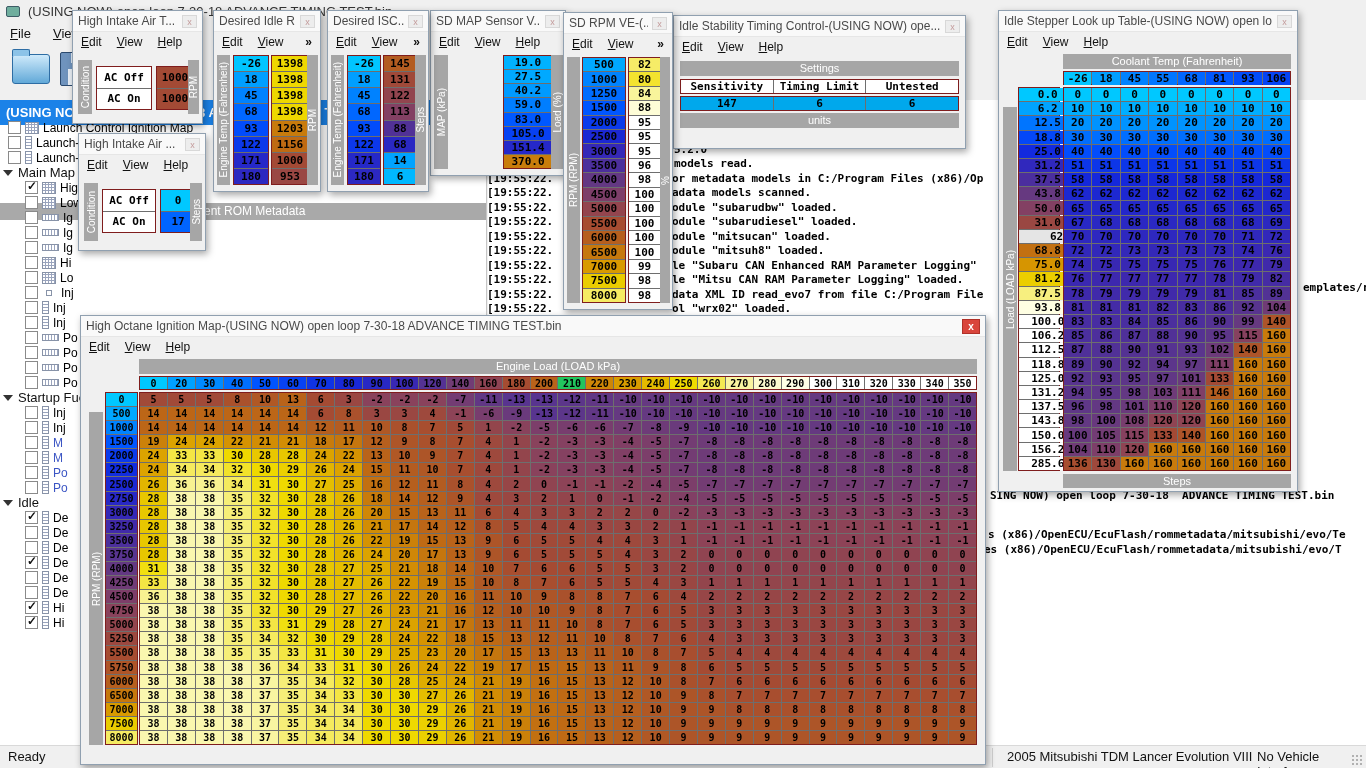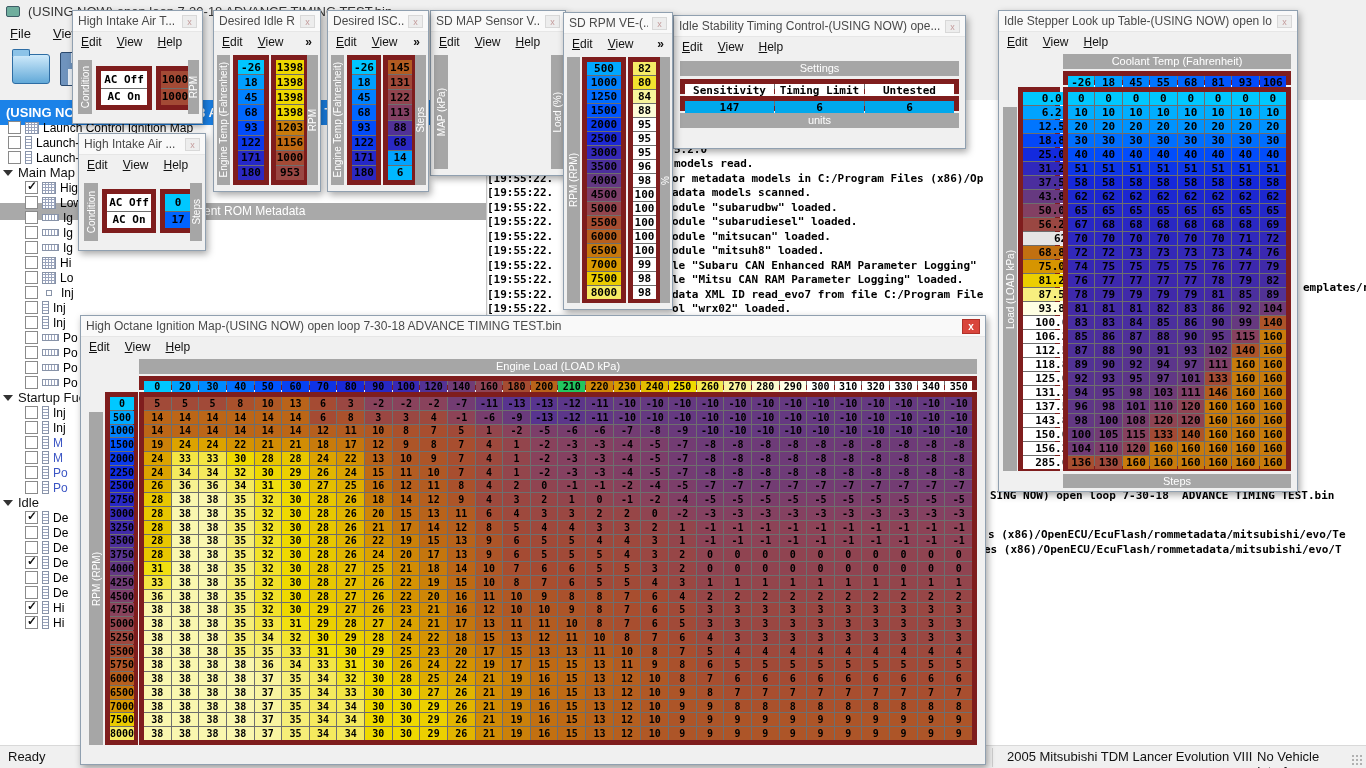--- a/index.html
+++ b/index.html
@@ -41,21 +41,21 @@
 .wtitle{height:21px;background:#f9f9f9;border-bottom:1px solid #e6e6e6;display:flex;align-items:center;padding:0 5px;font-size:12px;color:#4a4a4a}
 .wtitle .t{flex:1;white-space:nowrap;overflow:hidden;margin-right:4px}
 .wx{width:15px;height:13px;flex:none;background:#ededed;border:1px solid #d8d8d8;color:#c39a9a;font-size:9px;line-height:12px;text-align:center}
 .wx.red{background:#d9453c;border-color:#b03028;color:#fff;width:18px;height:15px;font-size:10px;line-height:14px;font-weight:bold}
 .wmenu{height:20px;display:flex;gap:15px;align-items:center;padding:0 8px;font-size:12px;color:#111}
 .wmenu .chev{margin-left:auto;font-weight:bold}
 .wbody{position:relative}
 .vstrip{position:absolute;background:#a6a6a6;color:#fff;display:flex;align-items:center;justify-content:center;overflow:hidden}
 .vtext{writing-mode:vertical-rl;transform:rotate(180deg);font-size:10px;white-space:nowrap}
 .hbar{position:absolute;background:#a6a6a6;color:#fff;font-size:11px;text-align:center;overflow:hidden}
-.cgrid{position:absolute;display:grid;gap:1px;background:#6e6e6e;border:5px solid #7f1d1d}
+.cgrid{position:absolute;display:grid;gap:1px;background:#6e6e6e;border:1px solid #7f1d1d}
 .cell{font-family:"DejaVu Sans Mono",monospace;font-weight:bold;color:#000;display:flex;align-items:center;justify-content:center;font-size:11px;background:#fff}
 .cell.sm{font-size:10px}
 
 #statusbar{position:absolute;left:0;top:745px;width:1366px;height:23px;background:#f0f0f0;border-top:1px solid #d9d9d9;z-index:5;font-size:13px;color:#111}
 #sb-ready{position:absolute;left:8px;top:3px}
 .sb-sep{position:absolute;top:2px;width:1px;height:19px;background:#cfcfcf}
 #sb-vehicle{position:absolute;left:1007px;top:3px}
 #sb-iface{position:absolute;left:1257px;top:3px}
 #sb-grip{position:absolute;right:2px;top:8px;width:13px;height:13px;background:radial-gradient(#aaa 1px,transparent 1.5px);background-size:4px 4px;opacity:.9}
 u{text-decoration:underline}
@@ -393,20 +393,30 @@
     </div>
     <div class="wmenu">
       <span><u>E</u>dit</span>
       <span><u>V</u>iew</span>
       <span><u>H</u>elp</span>
     </div>
     <div class="wbody" style="height: calc(100% - 42px);">
       <div class="vstrip" style="left: 3px; top: 3px; bottom: 5px; width: 14px;">
         <div class="vtext">MAP (kPa)</div>
       </div>
+      <div class="cgrid" style="left: 72px; top: 3px; bottom: 5px; width: 50px; grid-template-columns: repeat(1, 1fr); grid-template-rows: repeat(8, 1fr);">
+        <div class="cell" style="background: rgb(0, 178, 255);">19.0</div>
+        <div class="cell" style="background: rgb(0, 169, 255);">27.5</div>
+        <div class="cell" style="background: rgb(0, 154, 255);">40.2</div>
+        <div class="cell" style="background: rgb(0, 126, 255);">59.0</div>
+        <div class="cell" style="background: rgb(0, 88, 255);">83.0</div>
+        <div class="cell" style="background: rgb(8, 65, 242);">105.0</div>
+        <div class="cell" style="background: rgb(37, 40, 201);">151.4</div>
+        <div class="cell" style="background: rgb(201, 125, 11);">370.0</div>
+      </div>
       <div class="vstrip" style="right: 2px; top: 3px; bottom: 5px; width: 12px;">
         <div class="vtext">Load (%)</div>
       </div>
     </div>
   </div>
 <div class="win" id="w-sd_ve" style="left:563px;top:12px;width:110px;height:298px;z-index:12">
     <div class="wtitle">
       <span class="t">SD RPM VE-(...</span>
       <span class="wx">x</span>
     </div>
@@ -512,21 +522,21 @@
       <div class="cgrid" style="left: 19px; width: 42px; top: 35px; bottom: 19px; grid-template-columns: repeat(1, 1fr); grid-template-rows: repeat(27, 1fr);">
         <div class="cell" style="background: rgb(0, 200, 255);">0.0</div>
         <div class="cell" style="background: rgb(0, 163, 255);">6.2</div>
         <div class="cell" style="background: rgb(0, 117, 255);">12.5</div>
         <div class="cell" style="background: rgb(4, 71, 247);">18.8</div>
         <div class="cell" style="background: rgb(19, 42, 222);">25.0</div>
         <div class="cell" style="background: rgb(48, 40, 189);">31.2</div>
         <div class="cell" style="background: rgb(75, 46, 158);">37.5</div>
         <div class="cell" style="background: rgb(102, 57, 128);">43.8</div>
         <div class="cell" style="background: rgb(131, 64, 99);">50.0</div>
-        <div class="cell" style="background: rgb(154, 71, 66);">56.2</div>
+        <div class="cell" style="background: rgb(154, 71, 66);">31.0</div>
         <div class="cell" style="background: #e5e5e5; padding-left: 31px;">62.5</div>
         <div class="cell" style="background: rgb(194, 112, 17);">68.8</div>
         <div class="cell" style="background: rgb(214, 149, 1);">75.0</div>
         <div class="cell" style="background: rgb(235, 206, 0);">81.2</div>
         <div class="cell" style="background: rgb(247, 239, 127);">87.5</div>
         <div class="cell" style="background: rgb(255, 255, 227);">93.8</div>
         <div class="cell" style="background: rgb(255, 255, 255);">100.0</div>
         <div class="cell" style="background: rgb(255, 255, 255);">106.2</div>
         <div class="cell" style="background: rgb(255, 255, 255);">112.5</div>
         <div class="cell" style="background: rgb(255, 255, 255);">118.8</div>

